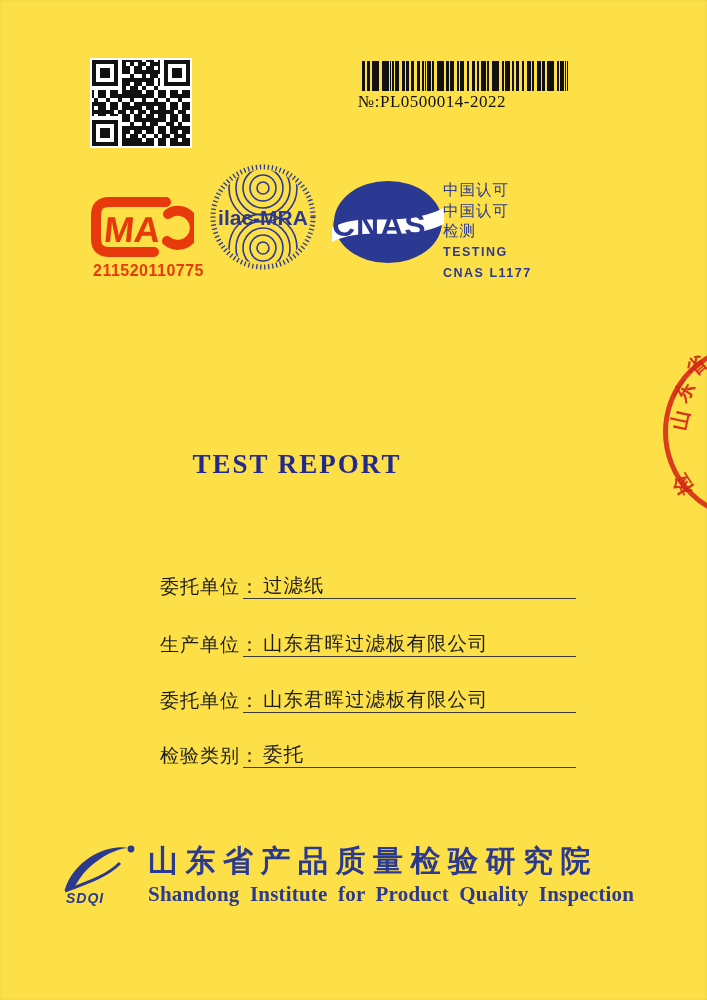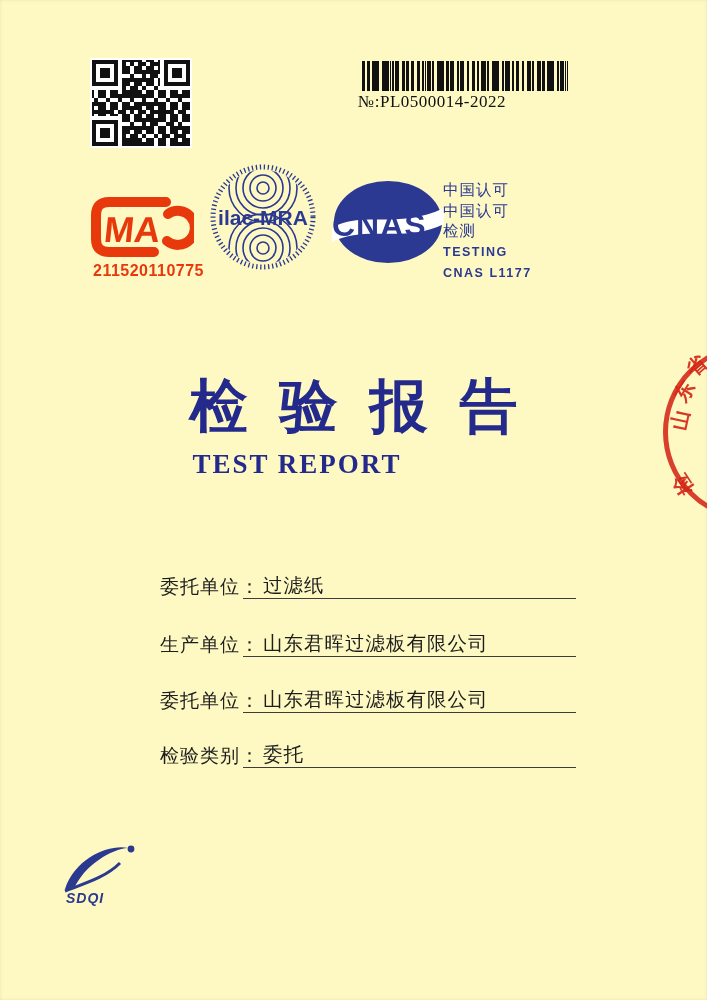--- a/index.html
+++ b/index.html
@@ -1,19 +1,19 @@
 <!DOCTYPE html>
 <html><head>
 <meta charset="utf-8">
 <style>
   * { margin:0; padding:0; box-sizing:border-box; }
   html,body { background:#e9e9e9; }
   .page {
     position:relative; width:707px; height:1000px; margin:0 auto;
-    background:#fef9c3; overflow:hidden;
+    background:#fde047; overflow:hidden;
     box-shadow: inset 0 0 3px rgba(0,0,0,.10);
     font-family:"Liberation Serif", serif;
   }
   
   .qr { position:absolute; left:90px; top:58px; width:102px; height:90px; }
   .barcode {
     position:absolute; left:362px; top:61px; width:206px; height:30px;
     background-image:
       repeating-linear-gradient(90deg,#111 0 2px,transparent 2px 5px),
       repeating-linear-gradient(90deg,#111 0 1px,transparent 1px 7px),
@@ -180,23 +180,20 @@
   </svg>
 
   <div class="cnas-text">
     <div class="cjk">中国认可</div>
     <div class="cjk">中国认可</div>
     <div class="cjk">检测</div>
     <div class="lat">TESTING</div>
     <div class="lat lat2">CNAS L1177</div>
   </div>
 
-  <div class="title-wrap">
-    <span class="title-cn">检验报告</span>
-  </div>
   <div class="title-en">TEST REPORT</div>
 
   <div class="stamp">
     <span class="st0">检</span>
     <span class="st1">山</span>
     <span class="st2">东</span>
     <span class="st3">省</span>
     <span class="st4">产</span>
   </div>
 
@@ -221,15 +218,19 @@
     <div class="line"></div>
   </div>
 
   <div class="footer">
     <svg class="sdqi" viewBox="0 0 82 66">
       <path d="M5,48 C16,16 50,3 68,7 C52,8 24,24 14,48 Z" fill="#2b3a8f"></path>
       <path d="M5,50 C26,42 46,36 60,22" fill="none" stroke="#2b3a8f" stroke-width="3"></path>
       <circle cx="71" cy="8" r="3.4" fill="#2b3a8f"></circle>
       <text x="6" y="62" font-family="Liberation Sans, sans-serif" font-weight="bold" font-style="italic" font-size="14" letter-spacing="1" fill="#2b3a8f">SDQI</text>
     </svg>
+    <div class="footer-text">
+      <div class="org-cn">山东省产品质量检验研究院</div>
+      <div class="org-en">Shandong  Institute  for  Product  Quality  Inspection</div>
+    </div>
   </div>
 
 </div>
 
 </body></html>

